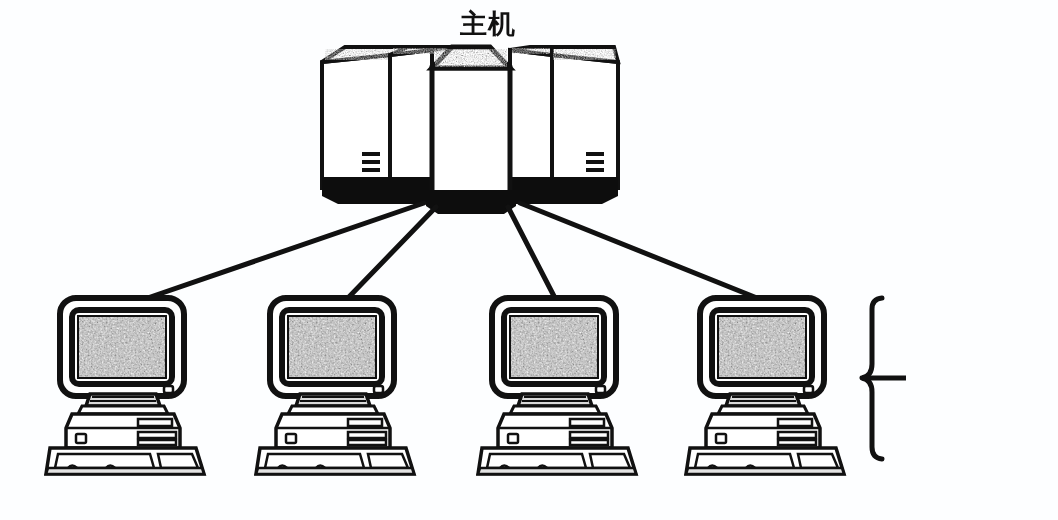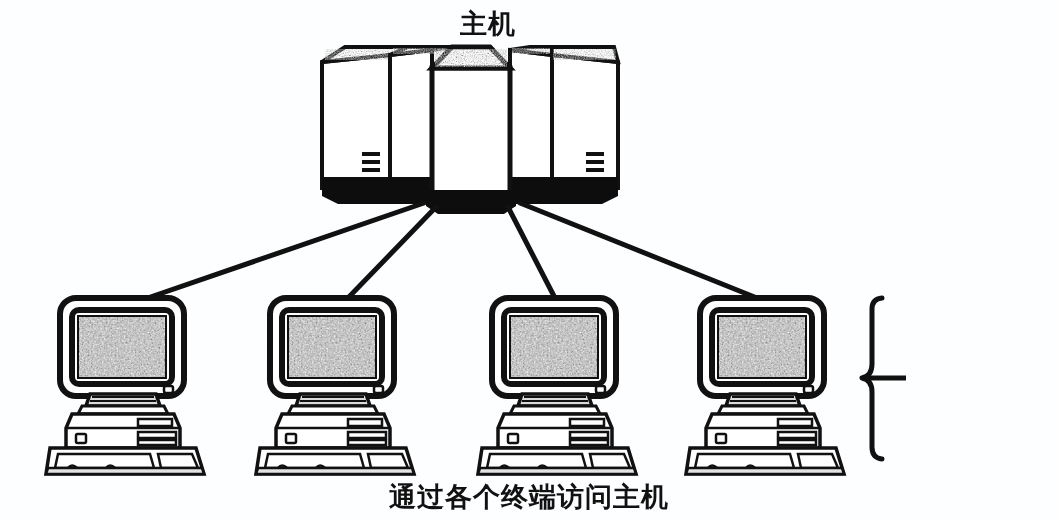--- a/index.html
+++ b/index.html
@@ -195,15 +195,14 @@
              q0,12 -10,14
              q10,2 10,14
              l0,55
              q0,11 10,12" fill="none" stroke="#111111" stroke-width="5" stroke-linecap="round" stroke-linejoin="round"></path>
     <line x1="862" y1="378" x2="906" y2="378" stroke="#111111" stroke-width="5"></line>
   </svg>
 
   <div class="label" id="host-label">主机</div>
 
 
-  <div class="label" id="caption-label">通过各个终端访问主机</div>
 
 </div>
 
 </body></html>

